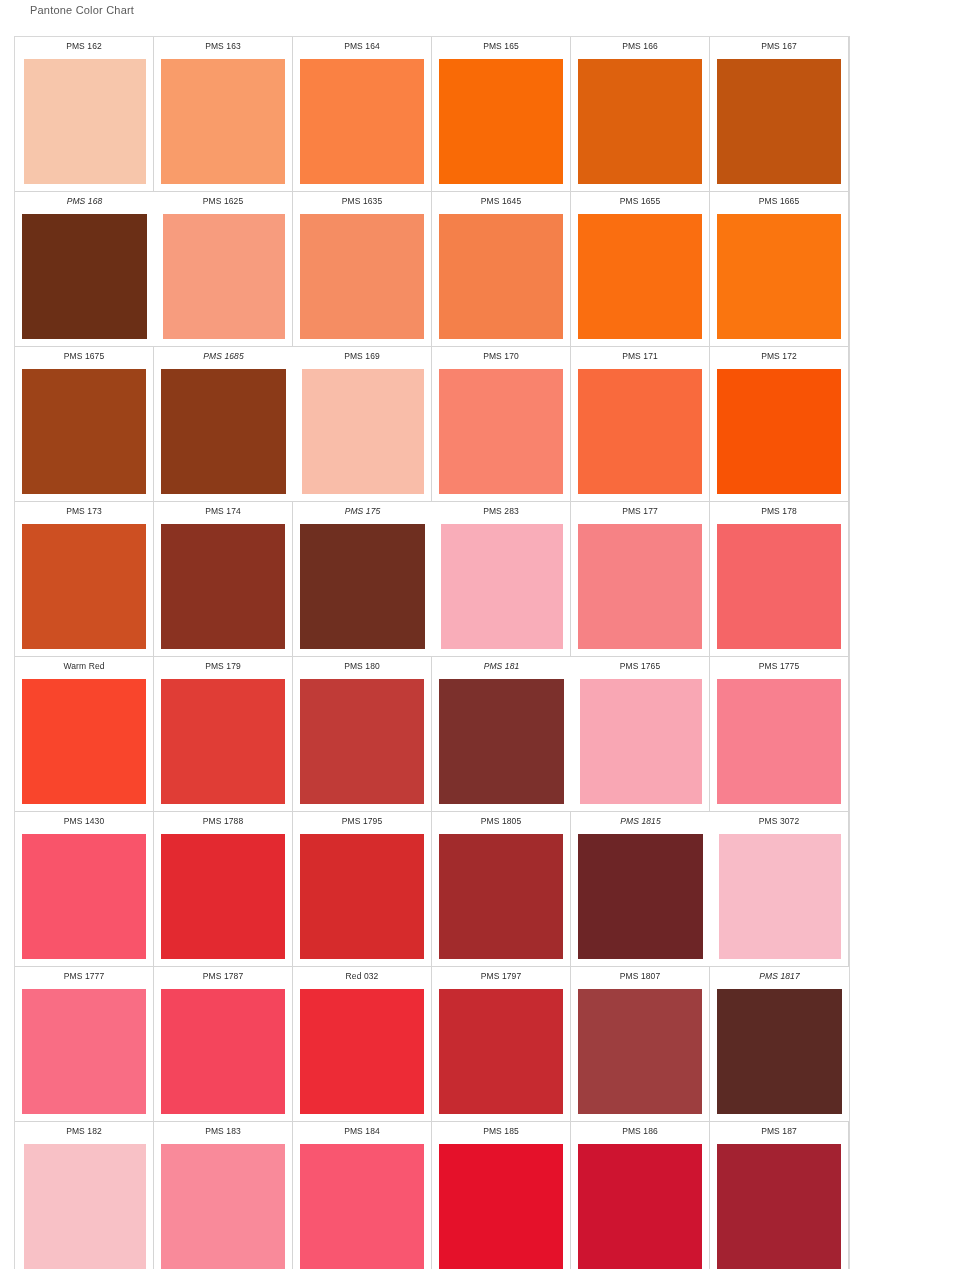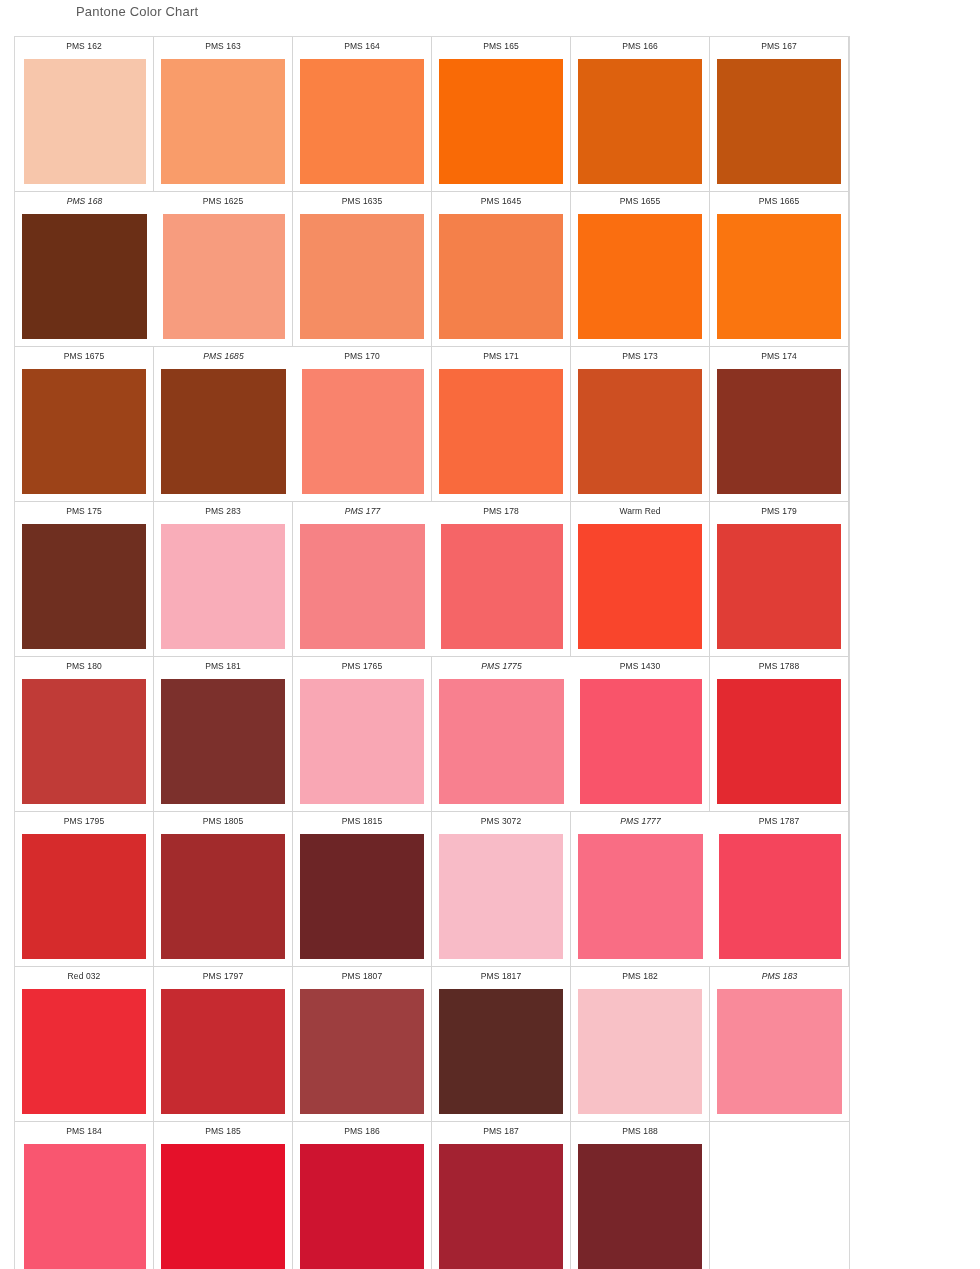--- a/index.html
+++ b/index.html
@@ -11,25 +11,24 @@
     height: 1269px;
     background: #ffffff;
     font-family: "Liberation Sans", sans-serif;
     overflow: hidden;
   }
 
   #chart-title {
     position: absolute;
     left: 30px;
     top: 4px;
-    font-size: 13px;
+    font-size: 11px;
     color: #5a5a5a;
     letter-spacing: 0.2px;
     white-space: nowrap;
-    margin-left: 46px;
   }
 
   #palette-grid {
     position: absolute;
     left: 14px;
     top: 36px;
     width: 836px;
     display: grid;
     grid-template-columns: repeat(6, 1fr);
     grid-auto-rows: 155px;
@@ -133,28 +132,36 @@
     </div>
     <div class="swatch-cell">
       <div class="swatch-label">PMS 1675</div>
       <div class="swatch-color" style="background: rgb(157, 67, 24);"></div>
     </div>
     <div class="swatch-cell">
       <div class="swatch-label">PMS 1685</div>
       <div class="swatch-color" style="background: rgb(139, 58, 24);"></div>
     </div>
     <div class="swatch-cell">
+      <div class="swatch-label">PMS 169</div>
+      <div class="swatch-color" style="background: rgb(249, 189, 169);"></div>
+    </div>
+    <div class="swatch-cell">
       <div class="swatch-label">PMS 170</div>
       <div class="swatch-color" style="background: rgb(249, 131, 109);"></div>
     </div>
     <div class="swatch-cell">
       <div class="swatch-label">PMS 171</div>
       <div class="swatch-color" style="background: rgb(249, 106, 61);"></div>
     </div>
     <div class="swatch-cell">
+      <div class="swatch-label">PMS 172</div>
+      <div class="swatch-color" style="background: rgb(248, 83, 5);"></div>
+    </div>
+    <div class="swatch-cell">
       <div class="swatch-label">PMS 173</div>
       <div class="swatch-color" style="background: rgb(205, 79, 34);"></div>
     </div>
     <div class="swatch-cell">
       <div class="swatch-label">PMS 174</div>
       <div class="swatch-color" style="background: rgb(138, 50, 33);"></div>
     </div>
     <div class="swatch-cell">
       <div class="swatch-label">PMS 175</div>
       <div class="swatch-color" style="background: rgb(111, 47, 32);"></div>

